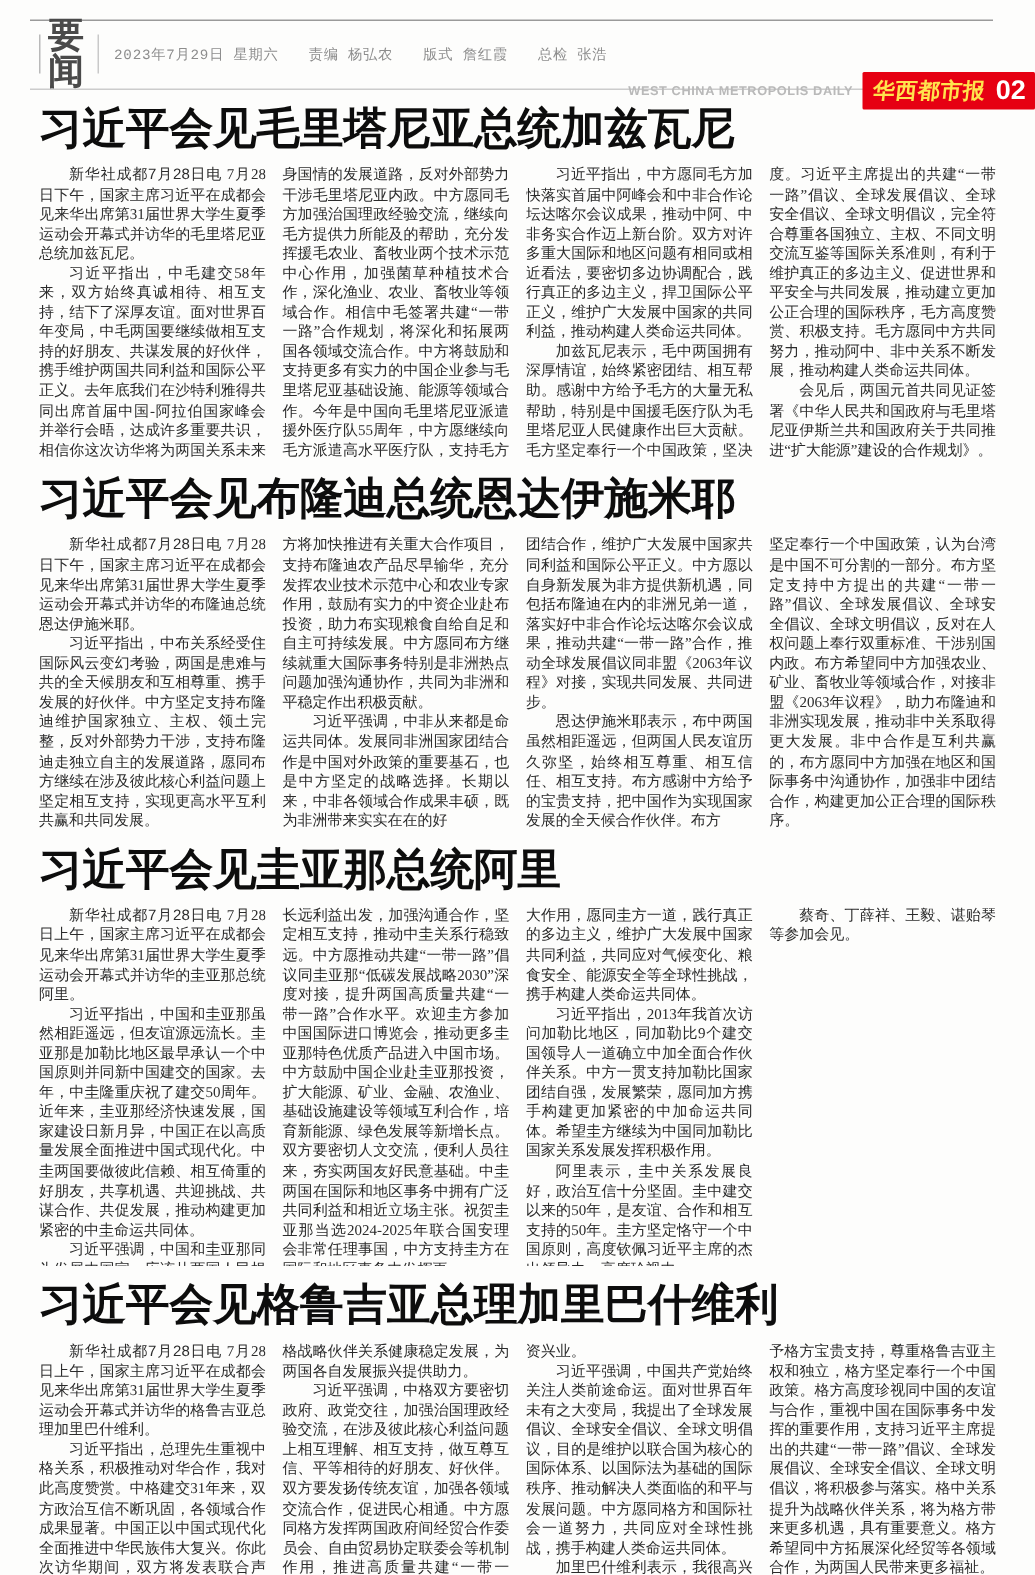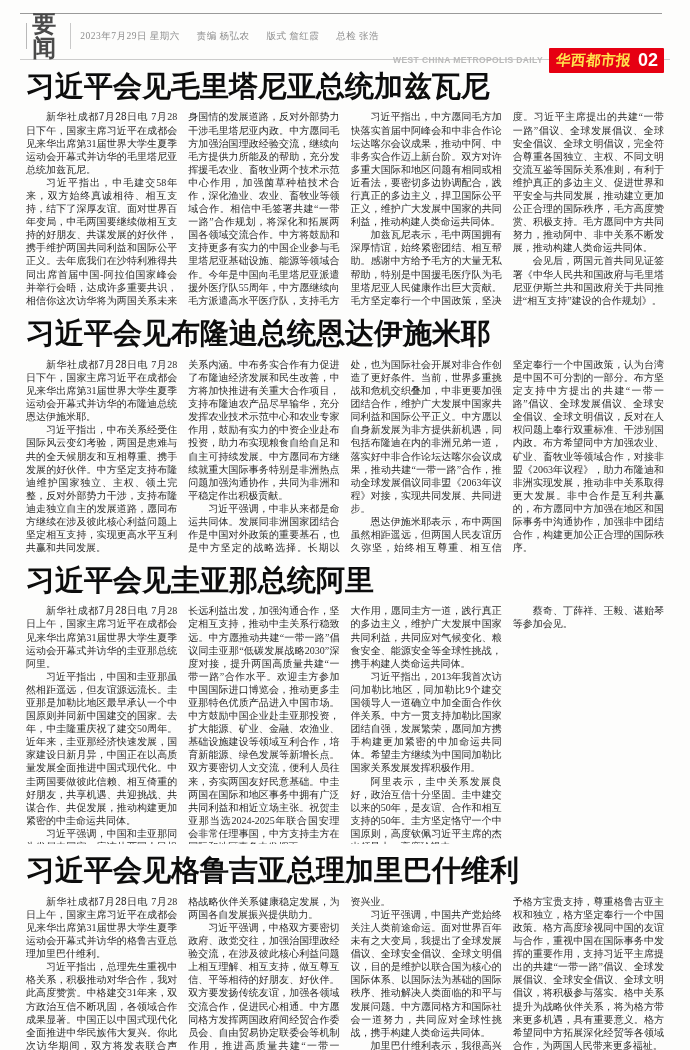--- a/index.html
+++ b/index.html
@@ -13,21 +13,21 @@
   .top-rule { height:1px; background:#9a9a9a; margin:13px 2px 0 -6px; }
   .hdr { display:flex; justify-content:space-between; align-items:center; height:40px; margin-top:2px; }
   .hdr-left { display:flex; align-items:center; }
   .vbar  { display:inline-block; width:2px; height:26px; background:#b9b9b9; margin-right:5px; }
   .section-title {
     font-family:"Liberation Sans","DejaVu Sans",sans-serif;
     font-weight:900; font-size:24px; color:#4a4a4a; letter-spacing:1px; line-height:1;
   }
   .vdiv { display:inline-block; width:1px; height:26px; background:#c9c9c9; margin:0 10px 0 7px; }
   .dateline {
-    font-family:Liberation Serif, serif;
+    font-family:Liberation Mono, monospace;
     font-size:9.5px; color:#8d8d8d; letter-spacing:0.5px; white-space:nowrap;
   }
   .dateline span { margin-right:14px; }
   .hdr-right { display:flex; align-items:center;margin-top:48px; }
   .masthead-en {
     font-family:"Liberation Sans","DejaVu Sans",sans-serif;
     font-size:8.5px; font-weight:bold; color:#b9b9b9; letter-spacing:0.4px;
     margin-right:6px; white-space:nowrap;
   }
   .redbox {
@@ -50,21 +50,21 @@
     font-family:"Liberation Sans","DejaVu Sans",sans-serif;
     font-weight:900; font-size:29px; line-height:1.05; color:#0d0d0d;
     letter-spacing:0px; white-space:nowrap;
   }
   .cols { display:flex; gap:11px; overflow:hidden; }
   .col  { flex:1 1 0; overflow:hidden; text-align:justify; }
   .col p { margin:0; font-size:10px; line-height:13.1px; }
   .col p.indent { text-indent:2em; }
   .col b.lead { font-family:"Liberation Sans","DejaVu Sans",sans-serif; font-weight:normal; }
   .body-a1 { height:197px; }
-  .body-a2 { height:196px; }
+  .body-a2 { height:196px;align-items:flex-end; }
   .body-a3 { height:240px; }
   .body-a4 { height:158px; }
 </style>
 </head>
 <body>
 
 <div class="page">
   <div class="top-rule"></div>
   <div class="hdr">
     <div class="hdr-left">
@@ -98,21 +98,21 @@
           </div>
           <div class="col">
             <p>身国情的发展道路，反对外部势力干涉毛里塔尼亚内政。中方愿同毛方加强治国理政经验交流，继续向毛方提供力所能及的帮助，充分发挥援毛农业、畜牧业两个技术示范中心作用，加强菌草种植技术合作，深化渔业、农业、畜牧业等领域合作。相信中毛签署共建“一带一路”合作规划，将深化和拓展两国各领域交流合作。中方将鼓励和支持更多有实力的中国企业参与毛里塔尼亚基础设施、能源等领域合作。今年是中国向毛里塔尼亚派遣援外医疗队55周年，中方愿继续向毛方派遣高水平医疗队，支持毛方办好孔子学院和中文教学，丰富文化、青年、新闻、地方等交流合作，使中毛友好深入人心、世代传承。</p>
           </div>
           <div class="col">
             <p class="indent">习近平指出，中方愿同毛方加快落实首届中阿峰会和中非合作论坛达喀尔会议成果，推动中阿、中非务实合作迈上新台阶。双方对许多重大国际和地区问题有相同或相近看法，要密切多边协调配合，践行真正的多边主义，捍卫国际公平正义，维护广大发展中国家的共同利益，推动构建人类命运共同体。</p>
             <p class="indent">加兹瓦尼表示，毛中两国拥有深厚情谊，始终紧密团结、相互帮助。感谢中方给予毛方的大量无私帮助，特别是中国援毛医疗队为毛里塔尼亚人民健康作出巨大贡献。毛方坚定奉行一个中国政策，坚决反对任何违背一个中国原则的言行，愿同中方加强经贸、能源等领域合作，将毛中关系提升至新的高</p>
           </div>
           <div class="col">
             <p>度。习近平主席提出的共建“一带一路”倡议、全球发展倡议、全球安全倡议、全球文明倡议，完全符合尊重各国独立、主权、不同文明交流互鉴等国际关系准则，有利于维护真正的多边主义、促进世界和平安全与共同发展，推动建立更加公正合理的国际秩序，毛方高度赞赏、积极支持。毛方愿同中方共同努力，推动阿中、非中关系不断发展，推动构建人类命运共同体。</p>
-            <p class="indent">会见后，两国元首共同见证签署《中华人民共和国政府与毛里塔尼亚伊斯兰共和国政府关于共同推进“相互支持”建设的合作规划》。</p>
+            <p class="indent">会见后，两国元首共同见证签署《中华人民共和国政府与毛里塔尼亚伊斯兰共和国政府关于共同推进“扩大能源”建设的合作规划》。</p>
             <p class="indent">蔡奇、丁薛祥、王毅、谌贻琴等参加上述活动。</p>
           </div>
         </div>
       </section>
       <section class="article">
         <h1 class="headline">习近平会见布隆迪总统恩达伊施米耶</h1>
         <div class="cols body-a2">
           <div class="col">
             <p class="indent"><b class="lead">新华社成都7月28日电</b> 7月28日下午，国家主席习近平在成都会见来华出席第31届世界大学生夏季运动会开幕式并访华的布隆迪总统恩达伊施米耶。</p>
             <p class="indent">习近平指出，中布关系经受住国际风云变幻考验，两国是患难与共的全天候朋友和互相尊重、携手发展的好伙伴。中方坚定支持布隆迪维护国家独立、主权、领土完整，反对外部势力干涉，支持布隆迪走独立自主的发展道路，愿同布方继续在涉及彼此核心利益问题上坚定相互支持，实现更高水平互利共赢和共同发展。</p>

